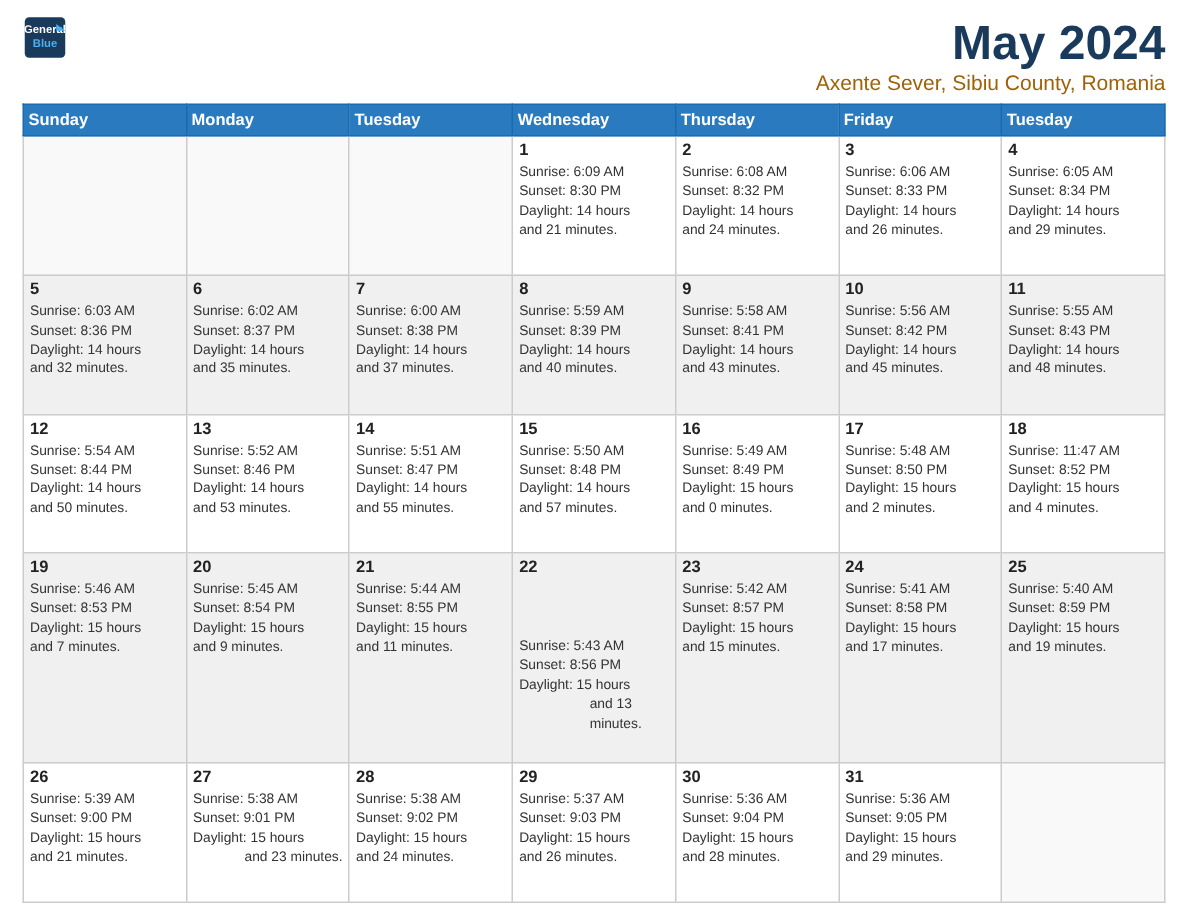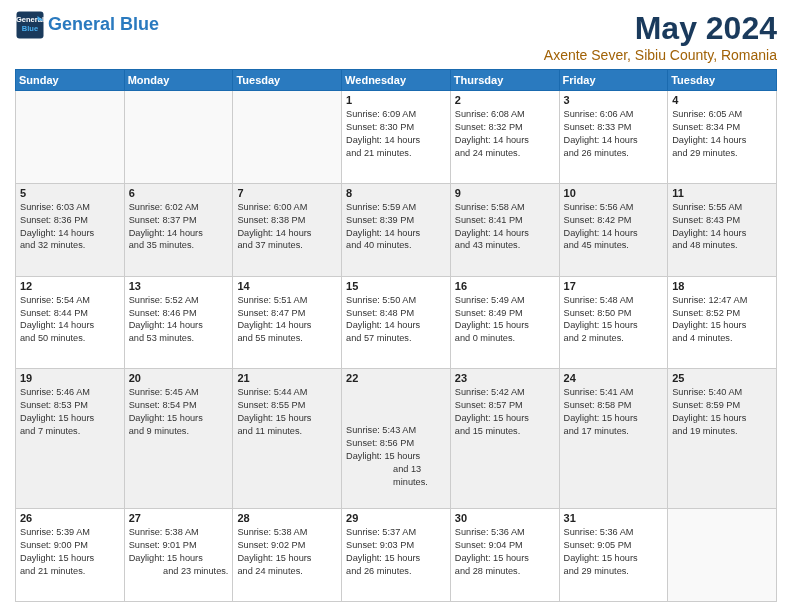--- a/index.html
+++ b/index.html
@@ -101,26 +101,20 @@
 
 <div class="page">
   <div class="header">
     <div class="logo">
       <svg class="logo-icon" viewBox="0 0 40 40">
         <rect x="2" y="2" width="36" height="36" rx="4" fill="#1a3a5c"></rect>
         <text x="20" y="16" text-anchor="middle" font-size="10" fill="white" font-family="Arial" font-weight="bold">General</text>
         <text x="20" y="28" text-anchor="middle" font-size="10" fill="#4ab0f0" font-family="Arial" font-weight="bold">Blue</text>
         <polygon points="30,8 38,14 30,14" fill="#4ab0f0"></polygon>
       </svg>
-      <div>
-        <div class="logo-text">
-          <span>General</span>
-          <span style="color:#2a7abf">Blue</span>
-        </div>
-      </div>
     </div>
     <div class="title-block">
       <div class="month-title">May 2024</div>
       <div class="location-title">Axente Sever, Sibiu County, Romania</div>
     </div>
   </div>
 
   <table class="calendar">
     <thead>
       <tr>
@@ -291,21 +285,21 @@
             <div class="day-info">
               <span style="display: block;">Sunrise: 5:48 AM</span>
               <span style="display: block;">Sunset: 8:50 PM</span>
               <span style="display: block;">Daylight: 15 hours</span>
               <span style="display: block;">and 2 minutes.</span>
             </div>
           </td>
           <td>
             <span class="day-num">18</span>
             <div class="day-info">
-              <span style="display: block;">Sunrise: 12:47 AM</span>
+              <span style="display: block;">Sunrise: 11:47 AM</span>
               <span style="display: block;">Sunset: 8:52 PM</span>
               <span style="display: block;">Daylight: 15 hours</span>
               <span style="display: block;">and 4 minutes.</span>
             </div>
           </td>
         </tr>
         <tr>
           <td class="shaded">
             <span class="day-num">19</span>
             <div class="day-info">

